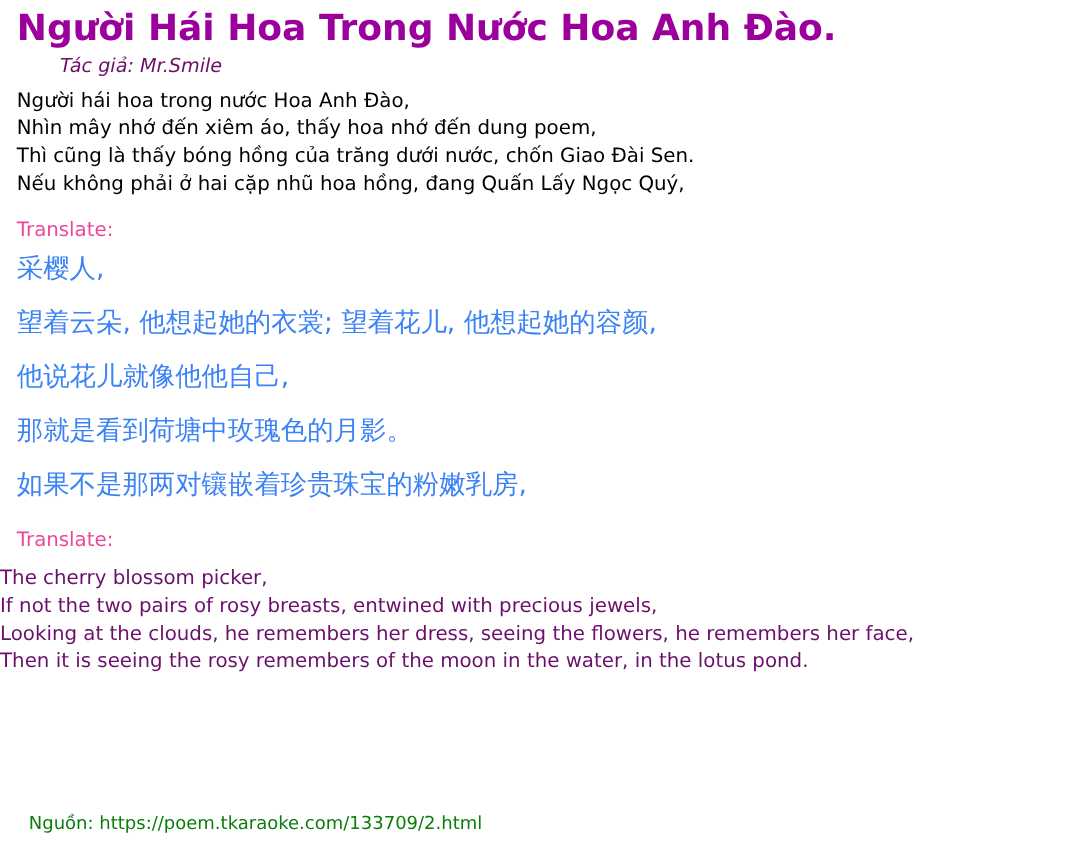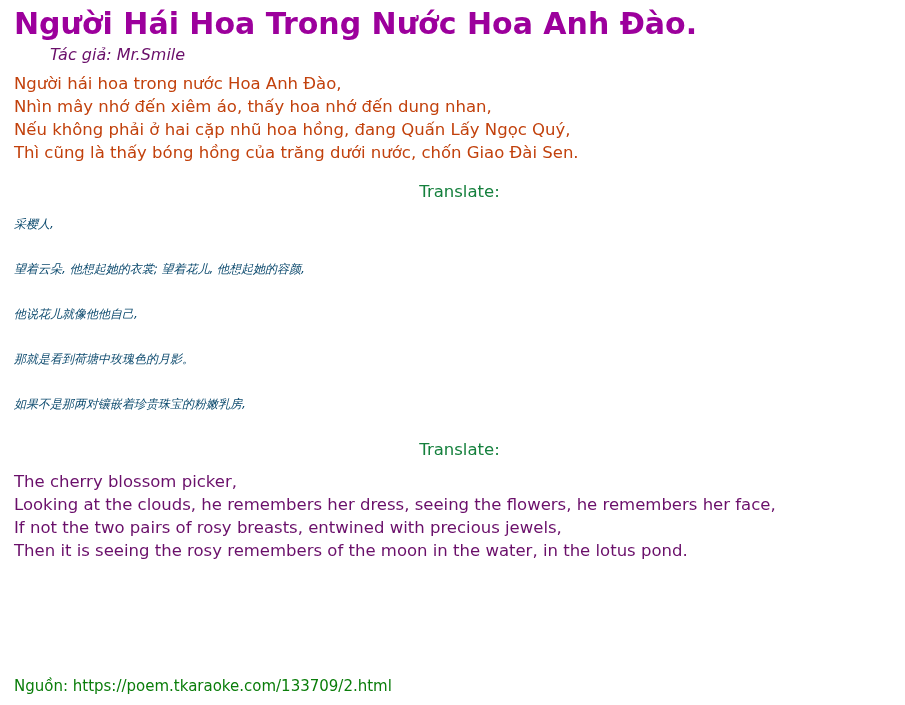--- a/index.html
+++ b/index.html
@@ -31,97 +31,95 @@
   }
   .author {
     color: #6a0f6a;
     font-style: italic;
     font-size: 16px;
     line-height: 22px;
     padding: 2px 0 0 18px;
     margin-left: 32px;
   }
   .poem {
-    color: #c2410c;
+    color: #000000;
     font-size: 16.5px;
     line-height: 23px;
     padding: 6px 0 0 14px;
   }
   .poem div {
     white-space: nowrap;
   }
   .label {
-    color: #15803d;
+    color: #ec4899;
     font-size: 16.5px;
     line-height: 23px;
     padding-left: 14px;
-    text-align: center;
   }
   .spacer-sm { height: 16px; }
   .spacer-xs { height: 9px; }
   .cn {
-    color: #0c4a6e;
+    color: #3b82f6;
     font-family: "DejaVu Sans", "Liberation Sans", sans-serif;
-    font-size: 12px;
+    font-size: 22px;
     line-height: 23px;
     padding: 0 0 0 14px;
     margin-bottom: 22px;
     white-space: nowrap;
-    font-style: italic;
   }
   .cn.first { margin-top: 10px; }
   .en {
     color: #6a0f6a;
     font-size: 16.5px;
     line-height: 23px;
-    padding-left: 14px;
+    padding-left: 0;
   }
   .en div { white-space: nowrap; }
   .source {
     position: absolute;
-    left: 14px;
+    left: 24px;
     bottom: 4px;
     color: #0a7d0a;
     font-size: 15px;
     line-height: 20px;
     white-space: nowrap;
   }
 </style>
 </head>
 <body>
 
 <div class="page">
 
   <div class="title">Người Hái Hoa Trong Nước Hoa Anh Đào.</div>
 
   <div class="author">Tác giả: Mr.Smile</div>
 
   <div class="poem">
     <div>Người hái hoa trong nước Hoa Anh Đào,</div>
-    <div>Nhìn mây nhớ đến xiêm áo, thấy hoa nhớ đến dung nhan,</div>
+    <div>Nhìn mây nhớ đến xiêm áo, thấy hoa nhớ đến dung poem,</div>
+    <div>Thì cũng là thấy bóng hồng của trăng dưới nước, chốn Giao Đài Sen.</div>
     <div>Nếu không phải ở hai cặp nhũ hoa hồng, đang Quấn Lấy Ngọc Quý,</div>
-    <div>Thì cũng là thấy bóng hồng của trăng dưới nước, chốn Giao Đài Sen.</div>
   </div>
 
   <div class="spacer-sm"></div>
 
   <div class="label">Translate:</div>
 
   <div class="cn first">采樱人,</div>
   <div class="cn">望着云朵, 他想起她的衣裳; 望着花儿, 他想起她的容颜,</div>
   <div class="cn">他说花儿就像他他自己,</div>
   <div class="cn">那就是看到荷塘中玫瑰色的月影。</div>
   <div class="cn">如果不是那两对镶嵌着珍贵珠宝的粉嫩乳房,</div>
 
   <div class="label">Translate:</div>
 
   <div class="spacer-xs"></div>
 
   <div class="en">
     <div>The cherry blossom picker,</div>
+    <div>If not the two pairs of rosy breasts, entwined with precious jewels,</div>
     <div>Looking at the clouds, he remembers her dress, seeing the flowers, he remembers her face,</div>
-    <div>If not the two pairs of rosy breasts, entwined with precious jewels,</div>
     <div>Then it is seeing the rosy remembers of the moon in the water, in the lotus pond.</div>
   </div>
 
   <div class="source">Nguồn: https://poem.tkaraoke.com/133709/2.html</div>
 
 </div>
 
 </body></html>

